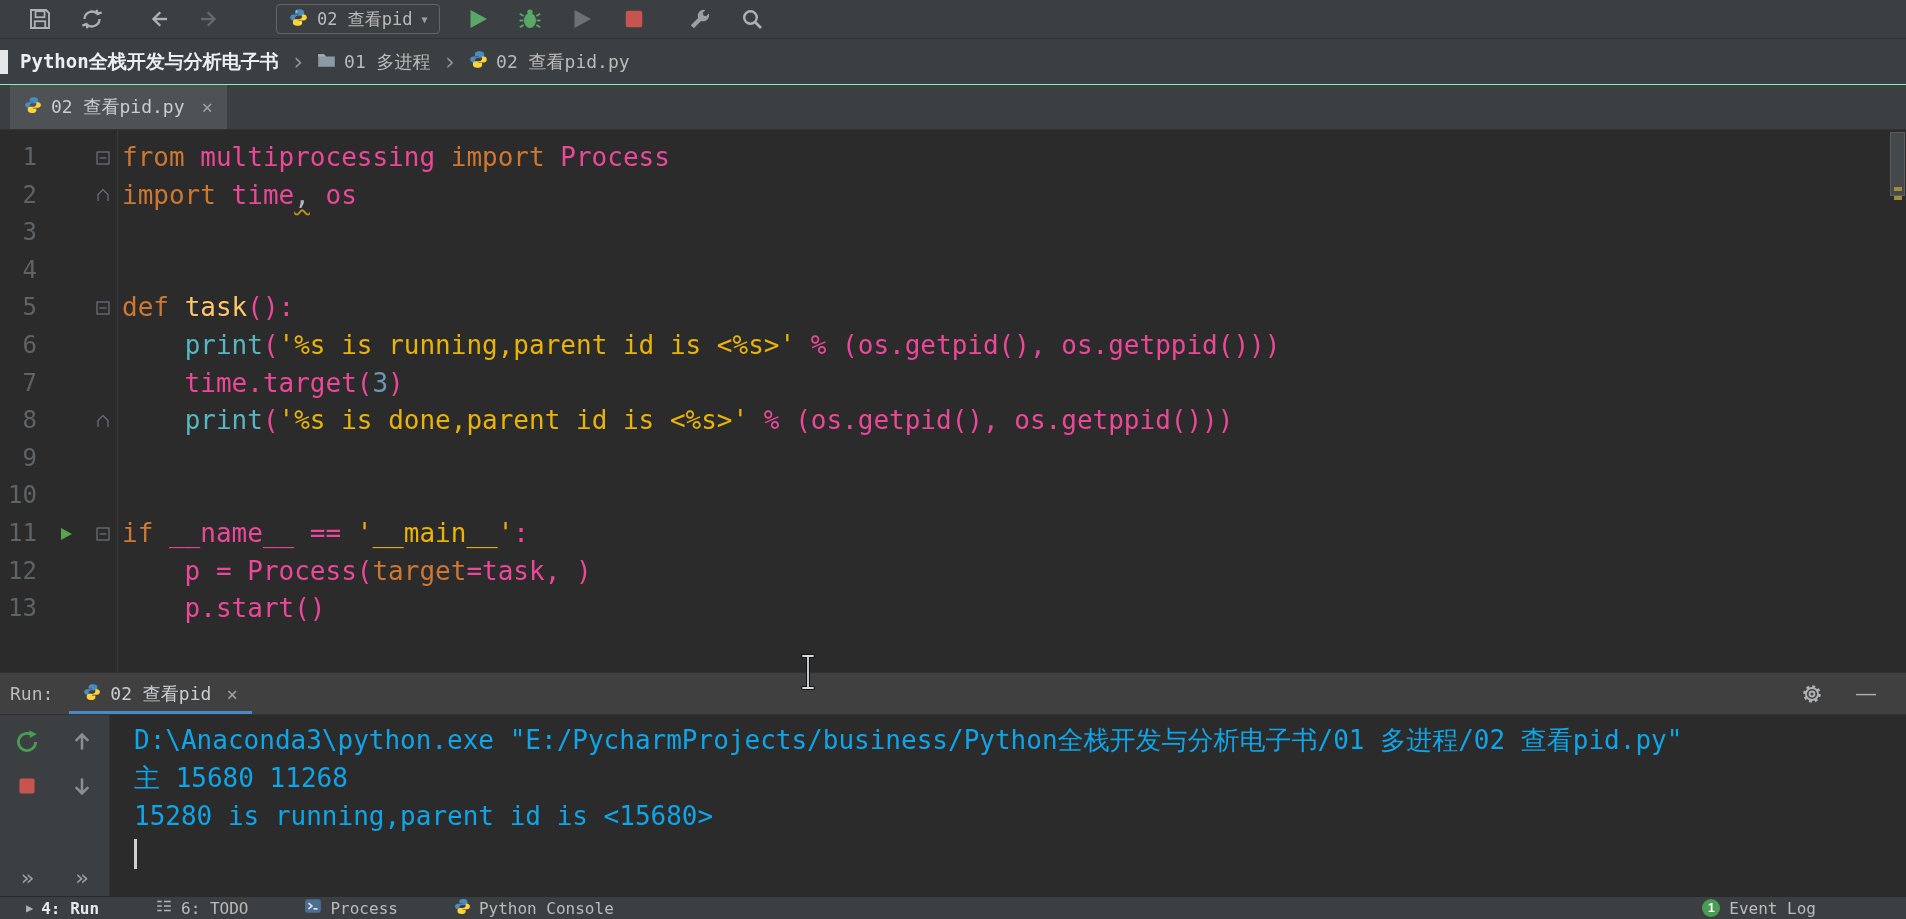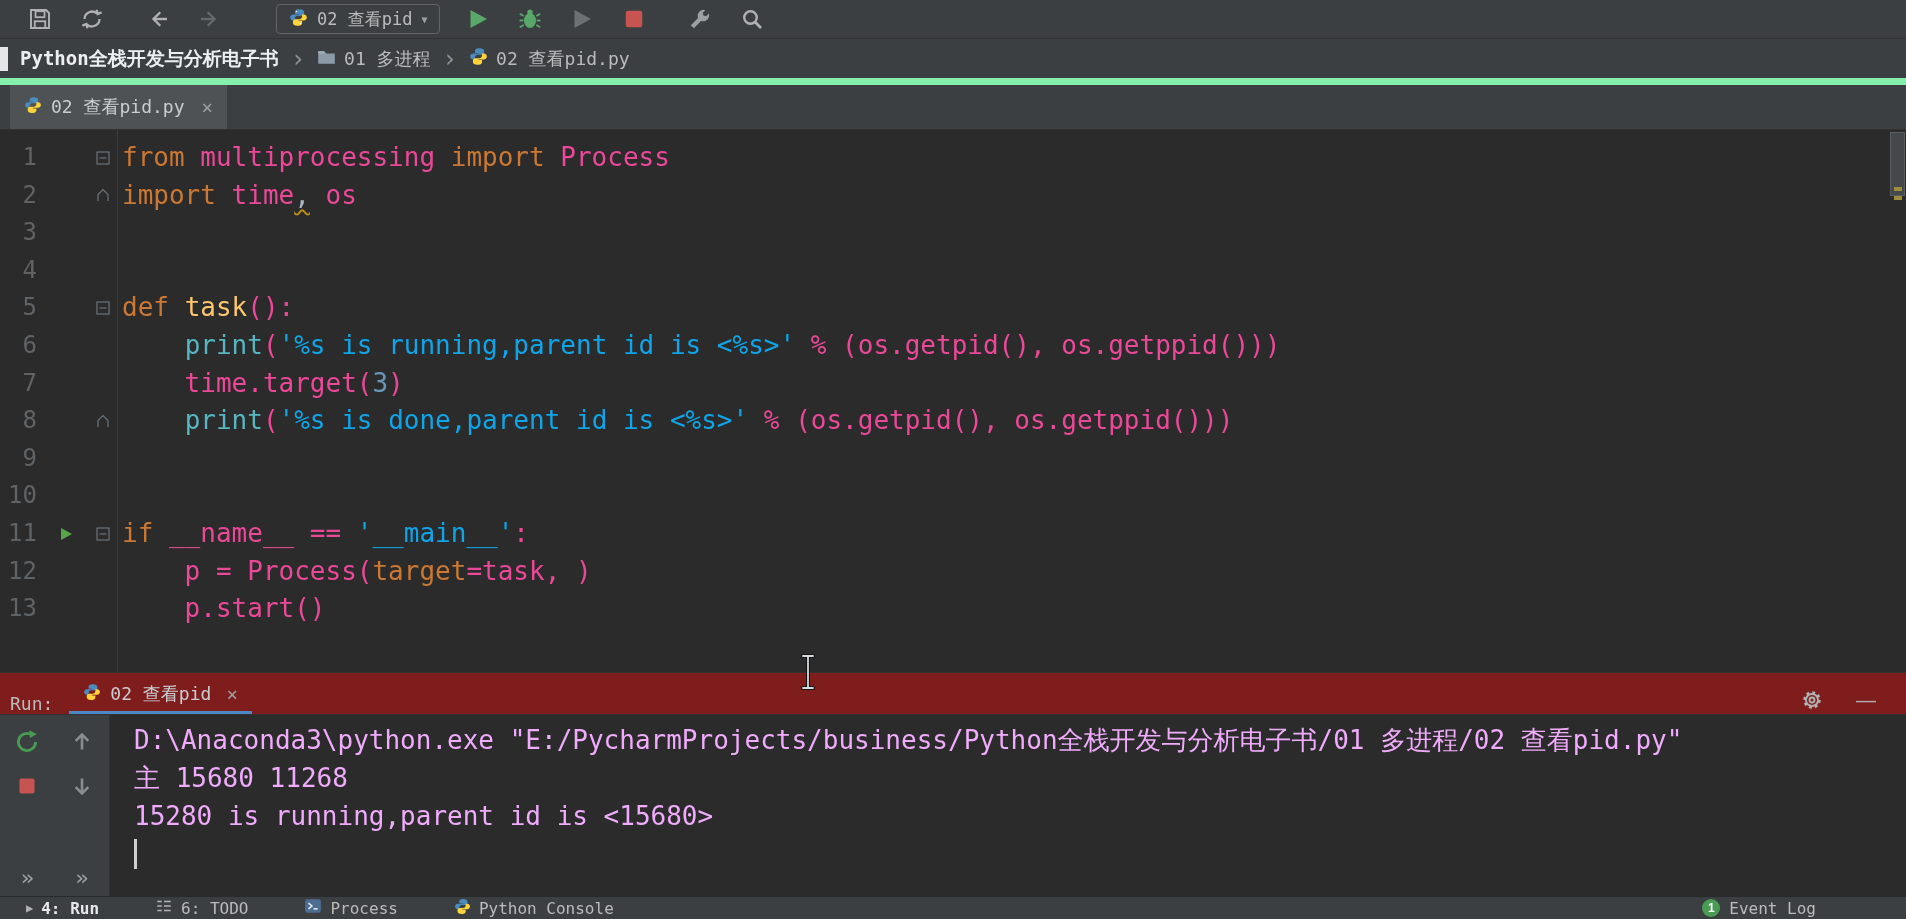--- a/index.html
+++ b/index.html
@@ -15,21 +15,21 @@
   .toolbar { height:39px; background:#3C3F41; border-bottom:1px solid #323232;
     display:flex; align-items:center; padding-left:26px; }
   .tb-icon { width:28px; height:28px; margin-right:24px; }
   .tb-gap { margin-left:14px; }
   .run-config { height:30px; border:1px solid #646464; border-radius:4px;
     display:flex; align-items:center; gap:9px; padding:0 12px; margin:0 24px 0 28px;
     font-family:"DejaVu Sans Mono", monospace; font-size:17px; color:#BBBBBB; }
   .run-config .caret { font-size:10px; color:#9DA0A3; }
 
   
-  .navbar { height:46px; background:#3C3F41; border-bottom:7px solid #86efac;
+  .navbar { height:46px; background:#3C3F41; border-bottom:1px solid #86efac;
     display:flex; align-items:center; font-family:"DejaVu Sans Mono", "DejaVu Sans", monospace; font-size:18px; }
   .navbar .stripe { width:8px; height:24px; background:#E4E6E8; margin-right:12px; }
   .crumb { display:flex; align-items:center; gap:8px; color:#BBBBBB; }
   .crumb.root { color:#ECEFF1; font-weight:bold; font-size:19px; }
   .nav-sep { color:#8A9199; font-size:24px; margin:0 12px; line-height:1; }
 
   
   .tabbar { height:45px; background:#3C3F41; border-bottom:1px solid #323232;
     display:flex; align-items:flex-end; }
   .tab { height:44px; margin-left:10px; background:#4E5254; display:flex; align-items:center;
@@ -39,46 +39,46 @@
   
   .editor { position:relative; height:542px; background:#2B2B2B; overflow:hidden; }
   .gutter-bg { position:absolute; left:0; top:0; bottom:0; width:118px; border-right:1px solid #383A3C; }
   #code-lines { position:relative; padding-top:9px; }
   .code-line { display:flex; height:37.6px; font-family:"DejaVu Sans Mono", monospace;
     font-size:26px; line-height:37.6px; }
   .gutter-num { width:44px; text-align:right; padding-right:7px; color:#606366; font-size:24px; }
   .gutter-mark { width:44px; display:flex; align-items:center; justify-content:center; }
   .gutter-fold { width:30px; display:flex; align-items:center; justify-content:center; }
   .code-text { white-space:pre; padding-left:4px; color:#A9B7C6; }
-  .tk-t { color:#ec4899; } .tk-kw { color:#CC7832; } .tk-str { color:#0ea5e9; }
+  .tk-t { color:#ec4899; } .tk-kw { color:#CC7832; } .tk-str { color:#eab308; }
   .tk-num { color:#6897BB; } .tk-fn { color:#FFC66D;text-align:right; } .tk-bi { color:#56B6C2; }
   .tk-arg { color:#CC7832;margin-top:12px; }
   .tk-warn { color:#A9B7C6; text-decoration:underline wavy #BE9117; text-decoration-thickness:2px; text-underline-offset:5px; }
   .scroll-thumb { position:absolute; right:1px; top:2px; width:15px; height:64px;
     background:#45484A; border:1px solid #5A5D5F; }
   .stripe-mark { position:absolute; right:4px; width:8px; height:4px; background:#9E8C3C; }
   .stripe-mark.m1 { top:57px; } .stripe-mark.m2 { top:66px; }
 
   
-  .run-header { height:43px; background:#7f1d1d; border-top:1px solid #323232; border-bottom:1px solid #323232;
-    display:flex; align-items:flex-end; font-family:"DejaVu Sans Mono", monospace; font-size:18px; }
+  .run-header { height:43px; background:#404040; border-top:1px solid #323232; border-bottom:1px solid #323232;
+    display:flex; align-items:center; font-family:"DejaVu Sans Mono", monospace; font-size:18px; }
   .run-label { color:#BBBBBB; padding:0 16px 0 10px; }
   .run-tab { position:relative; height:100%; display:flex; align-items:center; gap:9px; padding:0 14px; color:#C9CDD1; }
   .run-tab::after { content:""; position:absolute; left:0; right:0; bottom:0; height:3px; background:#4A88C7; }
   .run-tab .close { color:#9DA0A3; font-size:19px; margin-left:6px; }
   .rh-spacer { flex:1; }
   .rh-btn { width:28px; height:28px; margin-right:26px; color:#AFB1B3; font-size:20px; font-family:"Liberation Sans",sans-serif; }
 
   .run-body { height:181px; display:flex; background:#2B2B2B; }
   .run-toolbar { width:110px; border-right:1px solid #323232; background:#3C3F41; display:flex; }
   .rt-col { width:55px; display:flex; flex-direction:column; align-items:center; padding-top:14px; gap:18px; }
   .rt-btn { width:26px; height:26px; }
   .rt-chev { margin-top:auto; margin-bottom:6px; color:#9DA0A3; font-size:22px; font-family:"DejaVu Sans Mono",monospace; }
   .console { flex:1; padding:6px 0 0 24px; font-family:"DejaVu Sans Mono", monospace;
-    font-size:26px; line-height:38px; color:#f0abfc; overflow:hidden; }
+    font-size:26px; line-height:38px; color:#0ea5e9; overflow:hidden; }
   .console-line { white-space:pre; height:38px; }
   .console-caret-line { height:38px; display:flex; align-items:center; }
   .caret-bar { width:3px; height:30px; background:#CFCFCF; }
 
   
   .statusbar { height:23px; background:#3C3F41; border-top:1px solid #282B2C;
     display:flex; align-items:center; padding-left:26px; gap:56px;
     font-family:"DejaVu Sans Mono", monospace; font-size:16px; color:#BBBBBB; }
   .sb-item { display:flex; align-items:center; gap:8px; }
   .sb-item.active { color:#E6E8EA; font-weight:bold; }

